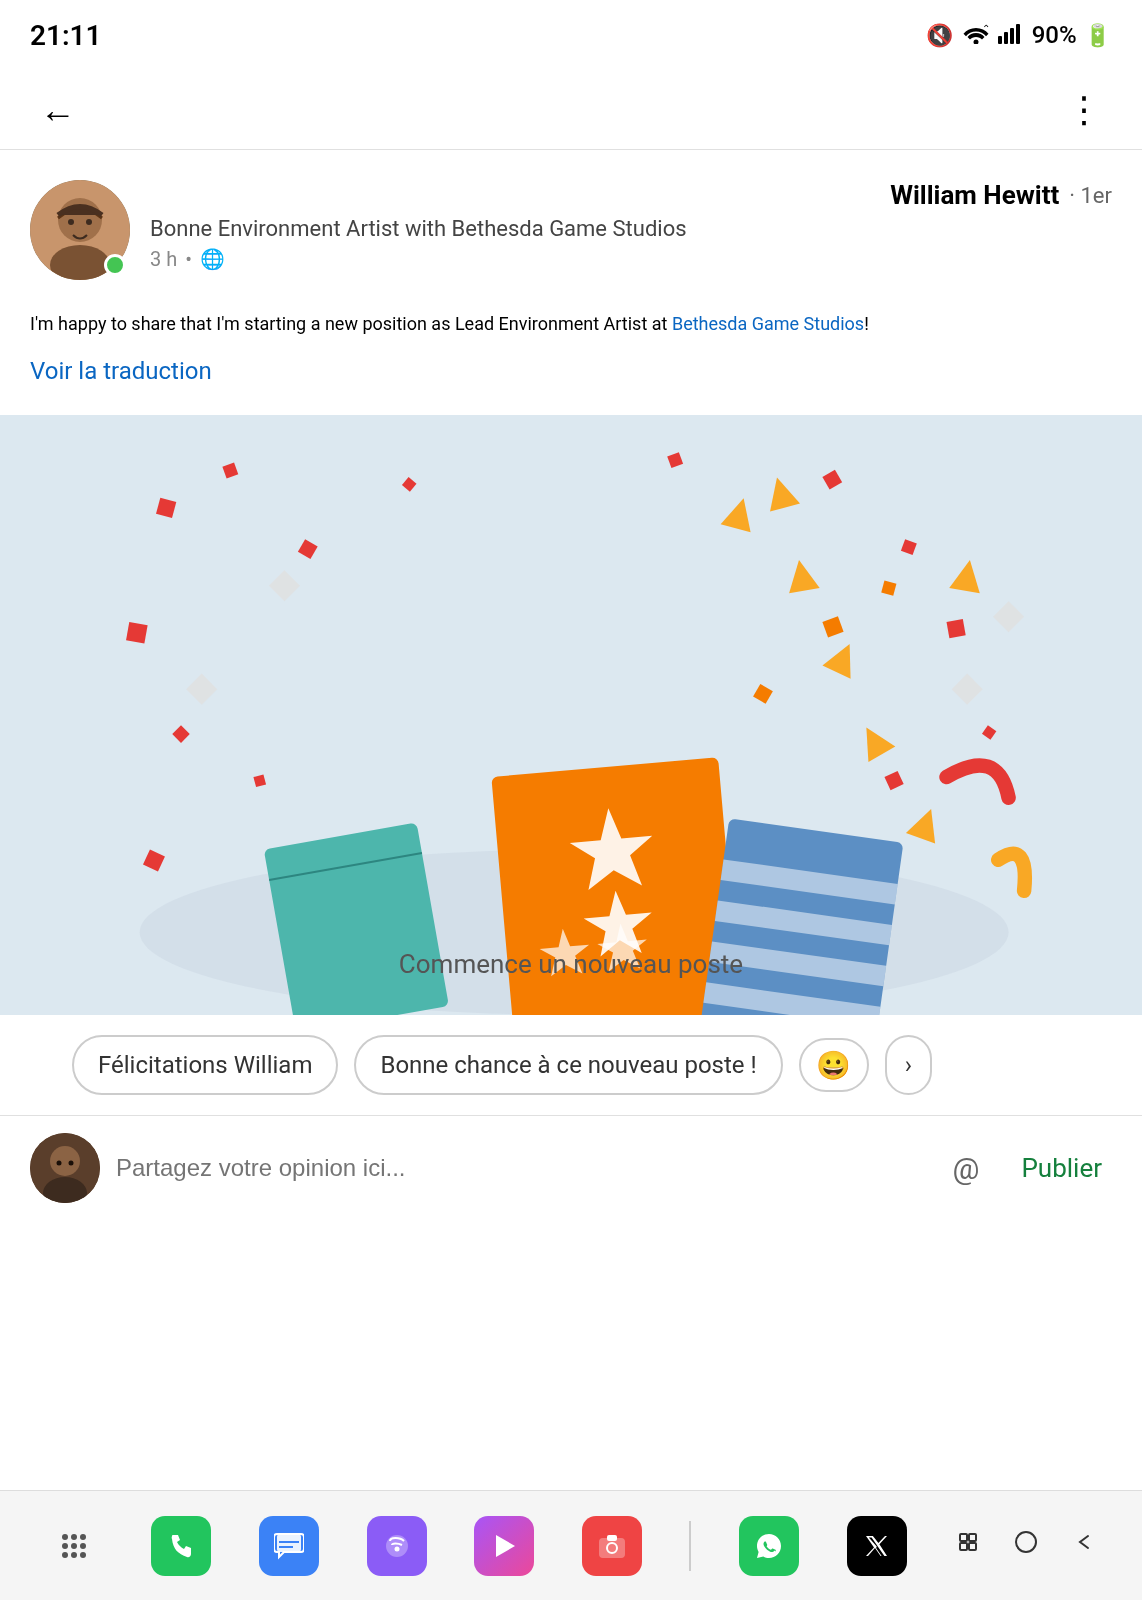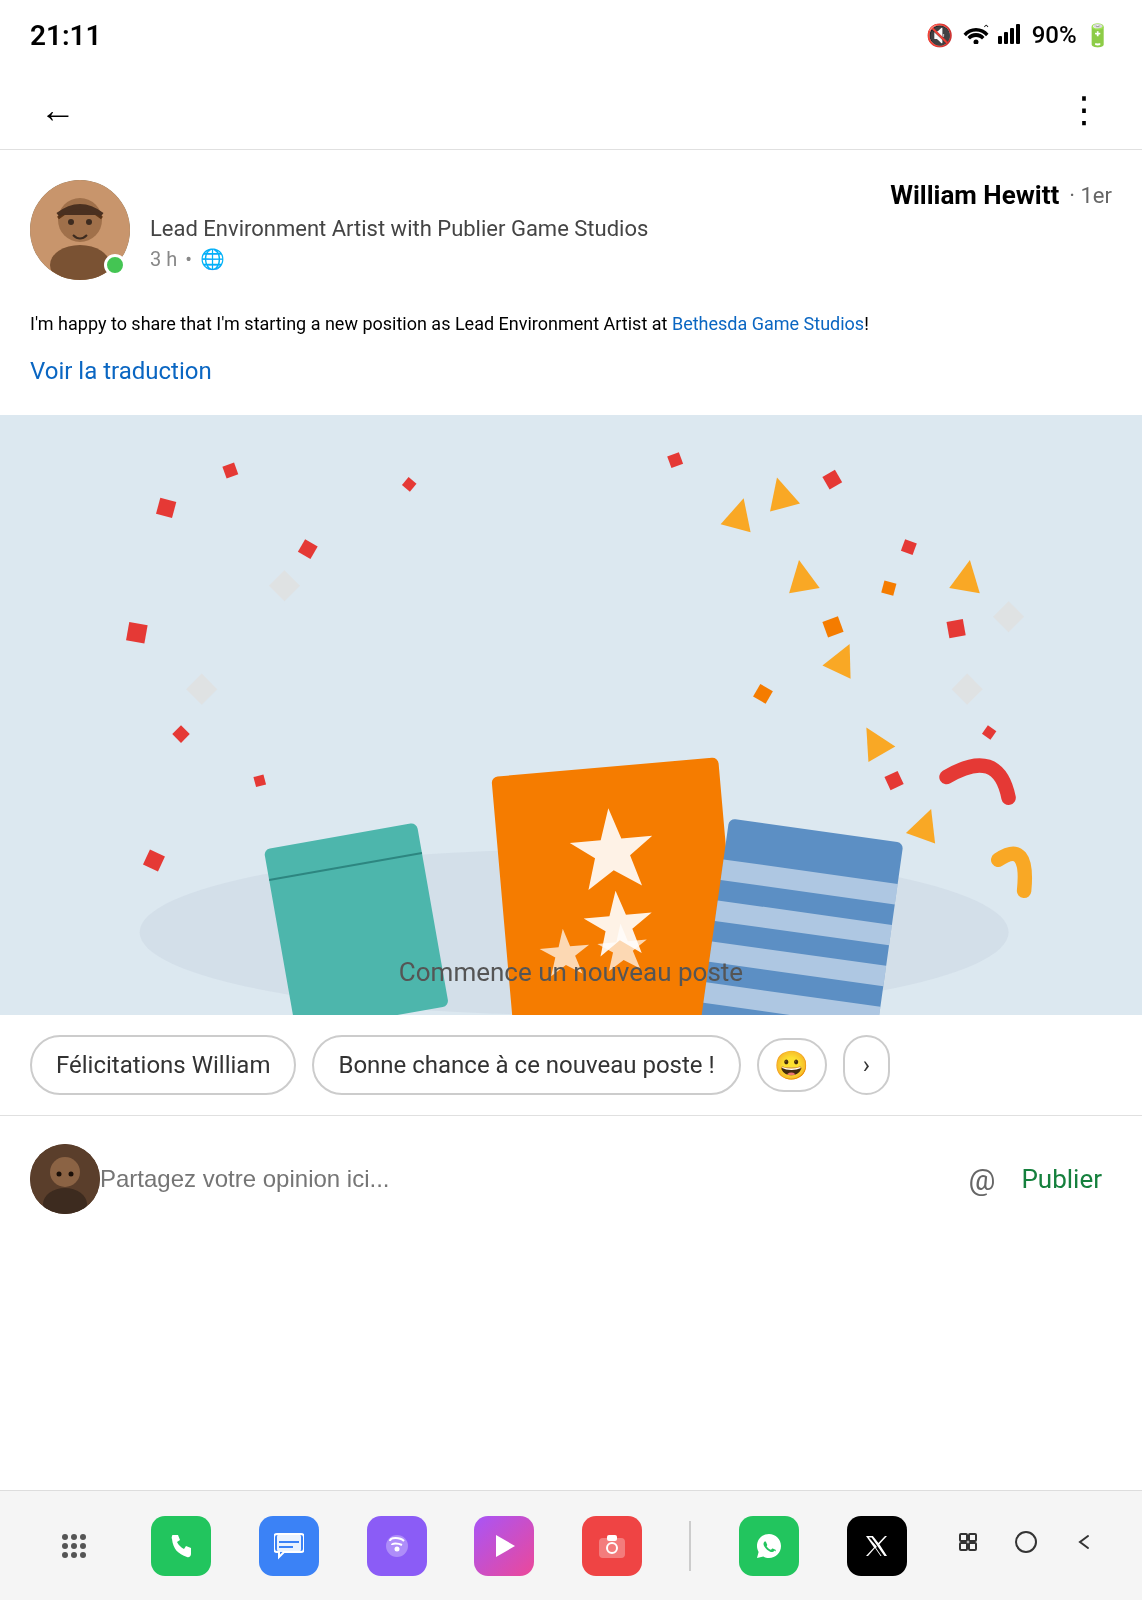--- a/index.html
+++ b/index.html
@@ -150,36 +150,37 @@
       width: 100%;
       height: 600px;
       background: #dce8f0;
       position: relative;
       overflow: hidden;
     }
 
     
     .celebration-label {
       position: absolute;
-      bottom: 28px;
+      bottom: 36px;
       left: 50%;
       transform: translateX(-50%);
       font-size: 26px;
       color: #555;
       white-space: nowrap;
     }
 
     
     .quick-reactions {
       padding: 20px 30px;
       display: flex;
       align-items: center;
       gap: 16px;
       overflow-x: auto;
       white-space: nowrap;
+      margin-left: 42px;
     }
     .reaction-chip {
       display: inline-flex;
       align-items: center;
       padding: 14px 24px;
       border: 2px solid #ccc;
       border-radius: 40px;
       font-size: 24px;
       color: #333;
       cursor: pointer;
@@ -193,23 +194,24 @@
       height: 54px;
       border: 2px solid #ccc;
       border-radius: 40px;
       font-size: 28px;
       cursor: pointer;
       flex-shrink: 0;
     }
 
     
     .comment-section {
-      padding: 28px 30px;
-      display: flex;
-      align-items: center;
+      padding: 17px 30px;
+      display: flex;
+      align-items: center;
+      gap: 16px;
       border-top: 1px solid #e0e0e0;
     }
     .comment-avatar {
       width: 70px;
       height: 70px;
       border-radius: 50%;
       background: #5a3e2b;
       flex-shrink: 0;
       overflow: hidden;
       display: flex;
@@ -341,21 +343,21 @@
         <path d="M28 35 Q50 18 72 35" stroke="#4a3020" stroke-width="5" fill="#4a3020"></path>
       </svg>
     </div>
     <div class="avatar-online"></div>
   </div>
   <div class="profile-info">
     <div class="profile-name-row">
       <span class="profile-name">William Hewitt</span>
       <span class="profile-degree">· 1er</span>
     </div>
-    <div class="profile-title">Lead Environment Artist with Publier Game Studios</div>
+    <div class="profile-title">Bonne Environment Artist with Bethesda Game Studios</div>
     <div class="profile-meta">
       <span>3 h</span>
       <span>•</span>
       <span class="globe-icon">🌐</span>
     </div>
   </div>
 </div>
 
 <div class="post-text">
   <span>I'm happy to share that I'm starting a new position as Lead Environment Artist at </span><a class="post-link">Bethesda Game Studios</a><span>!</span>

